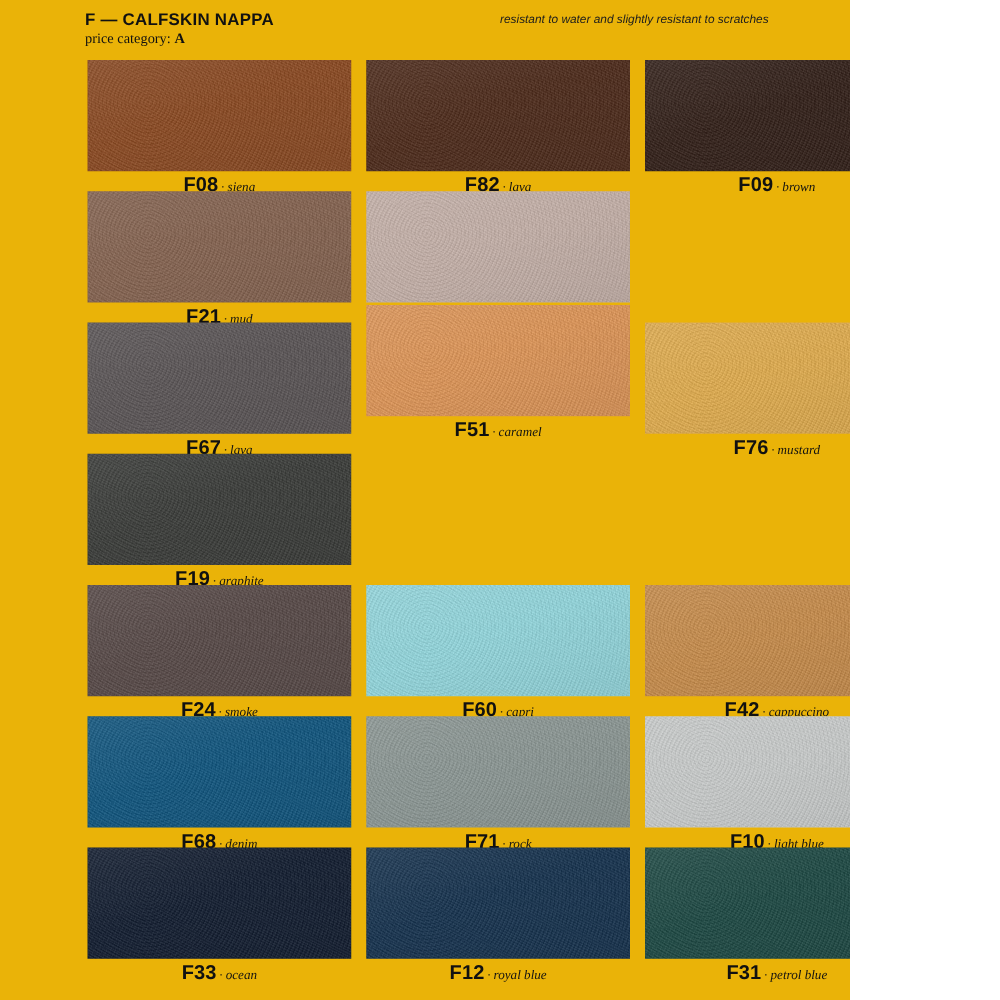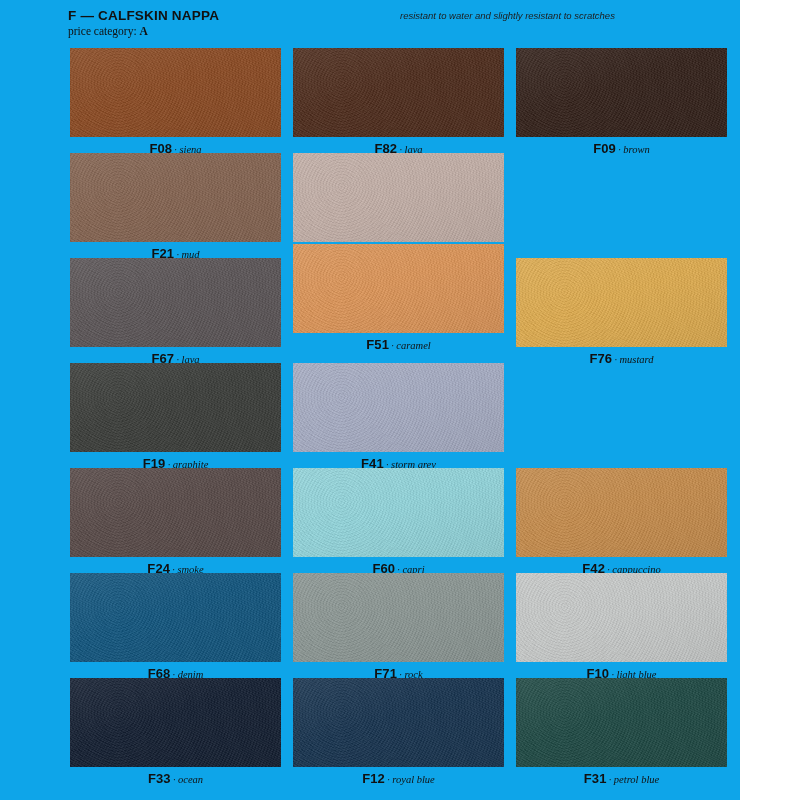--- a/index.html
+++ b/index.html
@@ -3,23 +3,23 @@
 <meta charset="utf-8">
 <title>Leather Swatch Catalog</title>
 <style>
   html, body {
     margin: 0;
     padding: 0;
     background: #ffffff;
   }
   #page {
     position: relative;
-    width: 740px;
+    width: 680px;
     height: 800px;
-    background: #0ea5e9;
+    background: #eab308;
     font-family: "Liberation Serif", "DejaVu Serif", serif;
     color: #1a1a1a;
     overflow: hidden;
   }
 
   
   .header {
     position: absolute;
     left: 68px;
     top: 8px;
@@ -120,21 +120,21 @@
     font-family: "Liberation Sans", "DejaVu Sans", sans-serif;
     font-size: 10px;
     color: #111111;
     line-height: 16px;
     padding-top: 4px;
     white-space: nowrap;
   }
   .caption .code {
     font-family: "Liberation Sans", "DejaVu Sans", sans-serif;
     font-weight: 600;
-    font-size: 13px;
+    font-size: 16px;
     letter-spacing: 0.1px;
   }
   .caption .dot {
     font-family: "Liberation Serif", "DejaVu Serif", serif;
     padding: 0 2px;
   }
   .caption .cname {
     font-family: "Liberation Serif", "DejaVu Serif", serif;
     font-style: italic;
     font-size: 10.5px;
@@ -189,24 +189,20 @@
         <div class="caption"><span class="code">F51</span><span class="dot">·</span><span class="cname">caramel</span></div>
       </div>
       <div class="cell" style="left: 516px; top: 258px;">
         <div class="chip" style="background: rgb(223, 172, 79);"></div>
         <div class="caption"><span class="code">F76</span><span class="dot">·</span><span class="cname">mustard</span></div>
       </div>
       <div class="cell" style="left: 70px; top: 363px;">
         <div class="chip" style="background: rgb(59, 61, 58);"></div>
         <div class="caption"><span class="code">F19</span><span class="dot">·</span><span class="cname">graphite</span></div>
       </div>
-      <div class="cell" style="left: 293px; top: 363px;">
-        <div class="chip" style="background: rgb(167, 173, 196);"></div>
-        <div class="caption"><span class="code">F41</span><span class="dot">·</span><span class="cname">storm grey</span></div>
-      </div>
       <div class="cell" style="left: 70px; top: 468px;">
         <div class="chip" style="background: rgb(88, 74, 72);"></div>
         <div class="caption"><span class="code">F24</span><span class="dot">·</span><span class="cname">smoke</span></div>
       </div>
       <div class="cell" style="left: 293px; top: 468px;">
         <div class="chip" style="background: rgb(147, 214, 220);"></div>
         <div class="caption"><span class="code">F60</span><span class="dot">·</span><span class="cname">capri</span></div>
       </div>
       <div class="cell" style="left: 516px; top: 468px;">
         <div class="chip" style="background: rgb(198, 140, 76);"></div>

